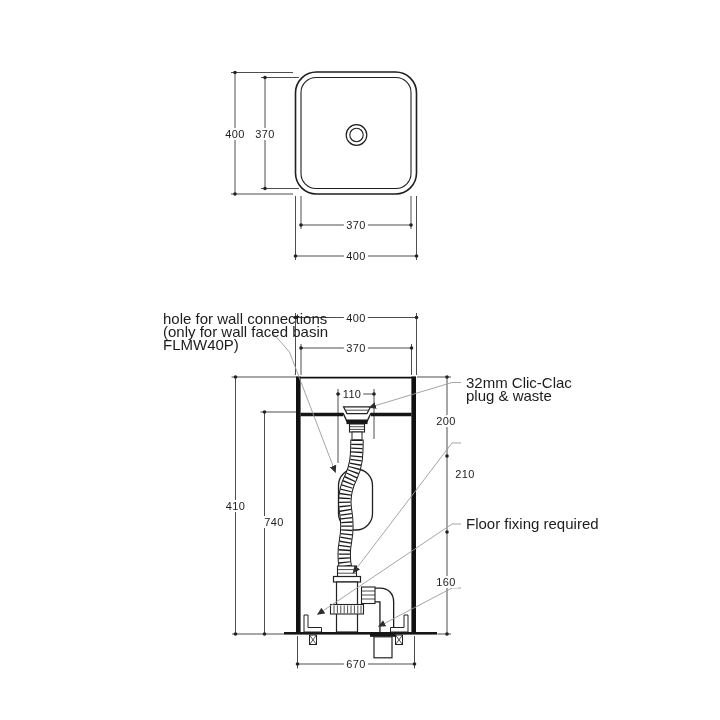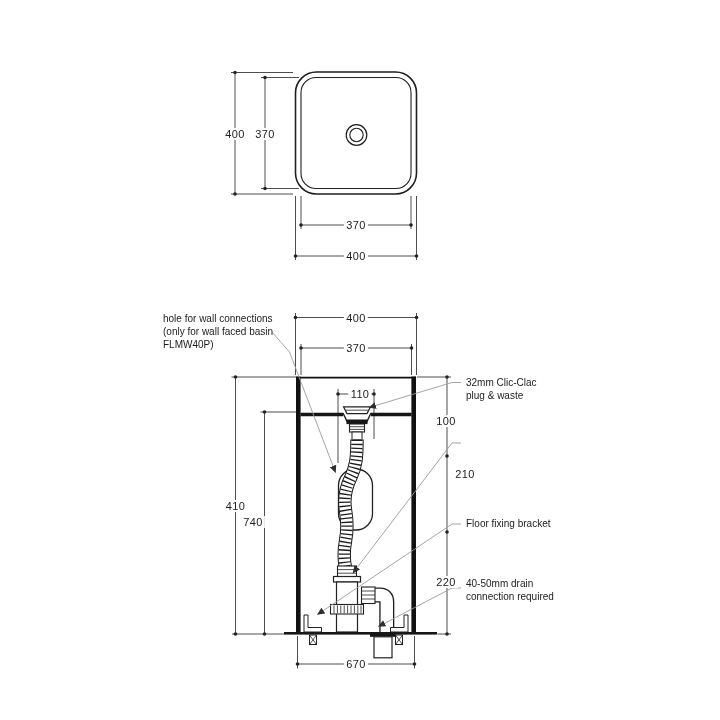--- a/index.html
+++ b/index.html
@@ -2,21 +2,21 @@
 <html><head>
 <meta charset="utf-8">
 <style>
   html,body{margin:0;padding:0;background:#fff;}
   #canvas{position:relative;width:720px;height:720px;background:#ffffff;overflow:hidden;
           font-family:Liberation Sans, sans-serif;margin-top:11px;}
   #linework{position:absolute;left:0;top:0;}
   .dim-label{position:absolute;transform:translate(-50%,-50%);background:#ffffff;
              padding:0 2.5px;font-size:11px;color:#1c1c1c;letter-spacing:.3px;
              white-space:nowrap;line-height:12px;}
-  .note{position:absolute;font-size:10px;line-height:13px;color:#1c1c1c;white-space:pre-line;}
+  .note{position:absolute;font-size:15px;line-height:13px;color:#1c1c1c;white-space:pre-line;}
 </style>
 </head>
 <body>
 
 <div id="canvas">
 
 <svg id="linework" width="720" height="720" viewBox="0 0 720 720">
   <defs>
     <marker id="arr" markerWidth="9" markerHeight="9" refX="7" refY="4" orient="auto" markerUnits="userSpaceOnUse">
       <path d="M0,0.6 L7.6,4 L0,7.4 Z" fill="#2e2e2e"></path>
@@ -178,30 +178,28 @@
   </g>
 </svg>
 
   <div class="dim-label" style="left:235px;top:122.5px">400</div>
   <div class="dim-label" style="left:265px;top:122.5px">370</div>
   <div class="dim-label" style="left:356px;top:214px">370</div>
   <div class="dim-label" style="left:356px;top:245px">400</div>
 
   <div class="dim-label" style="left:356px;top:306.5px">400</div>
   <div class="dim-label" style="left:356px;top:337px">370</div>
-  <div class="dim-label" style="left:360px;top:383px">110</div>
+  <div class="dim-label" style="left:352px;top:383px">110</div>
   <div class="dim-label" style="left:235.5px;top:495px">410</div>
-  <div class="dim-label" style="left:253px;top:511px">740</div>
-  <div class="dim-label" style="left:446px;top:410px">100</div>
+  <div class="dim-label" style="left:274px;top:511px">740</div>
+  <div class="dim-label" style="left:446px;top:410px">200</div>
   <div class="dim-label" style="left:465px;top:463px">210</div>
-  <div class="dim-label" style="left:446px;top:571px">220</div>
+  <div class="dim-label" style="left:446px;top:571px">160</div>
   <div class="dim-label" style="left:356px;top:653px">670</div>
 
   <div class="note" style="left:163px;top:301px">hole for wall connections
 (only for wall faced basin
 FLMW40P)</div>
   <div class="note" style="left:466px;top:364.5px">32mm Clic-Clac
 plug &amp; waste</div>
-  <div class="note" style="left:466px;top:506px">Floor fixing bracket</div>
-  <div class="note" style="left:466px;top:566px">40-50mm drain
-connection required</div>
+  <div class="note" style="left:466px;top:506px">Floor fixing required</div>
 
 </div>
 
 </body></html>

